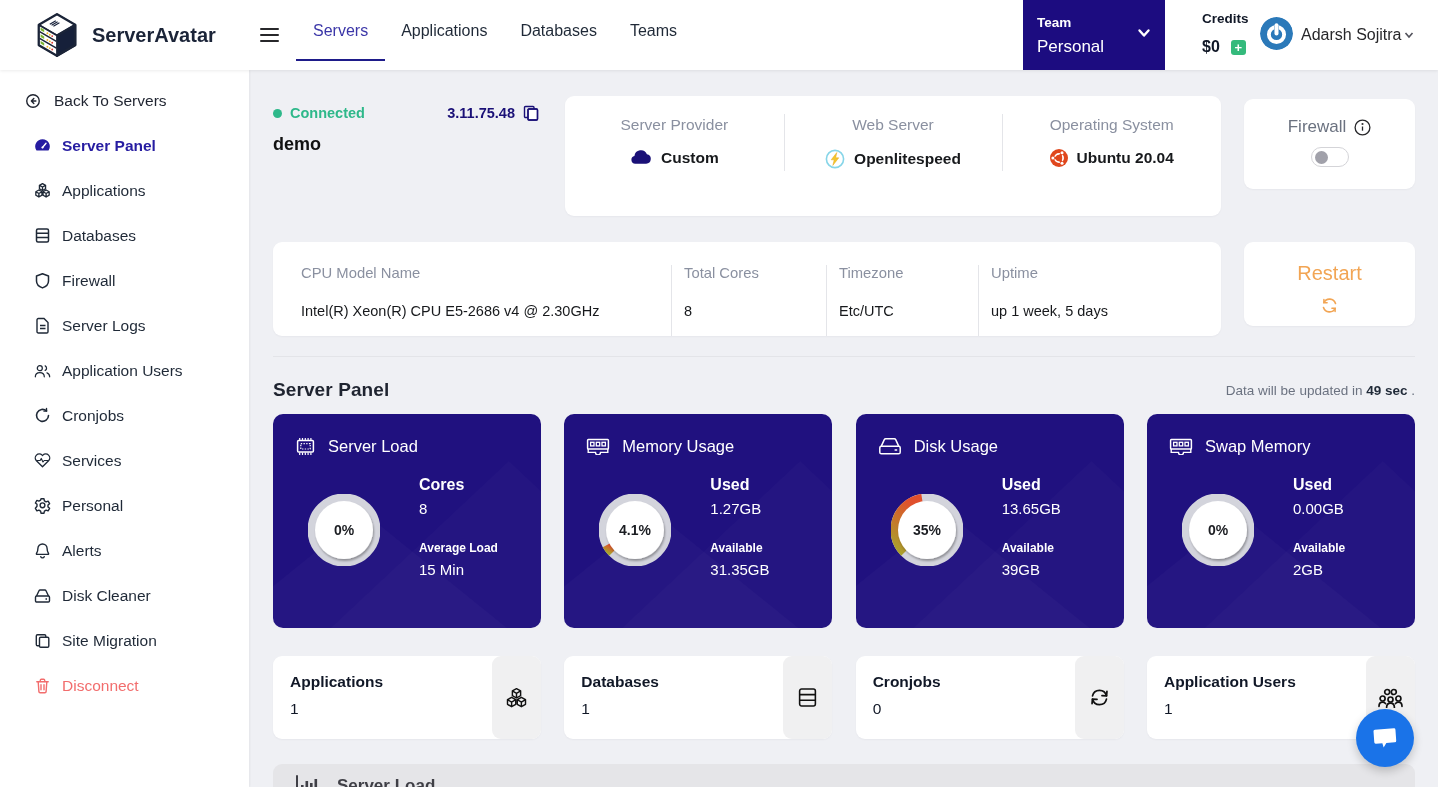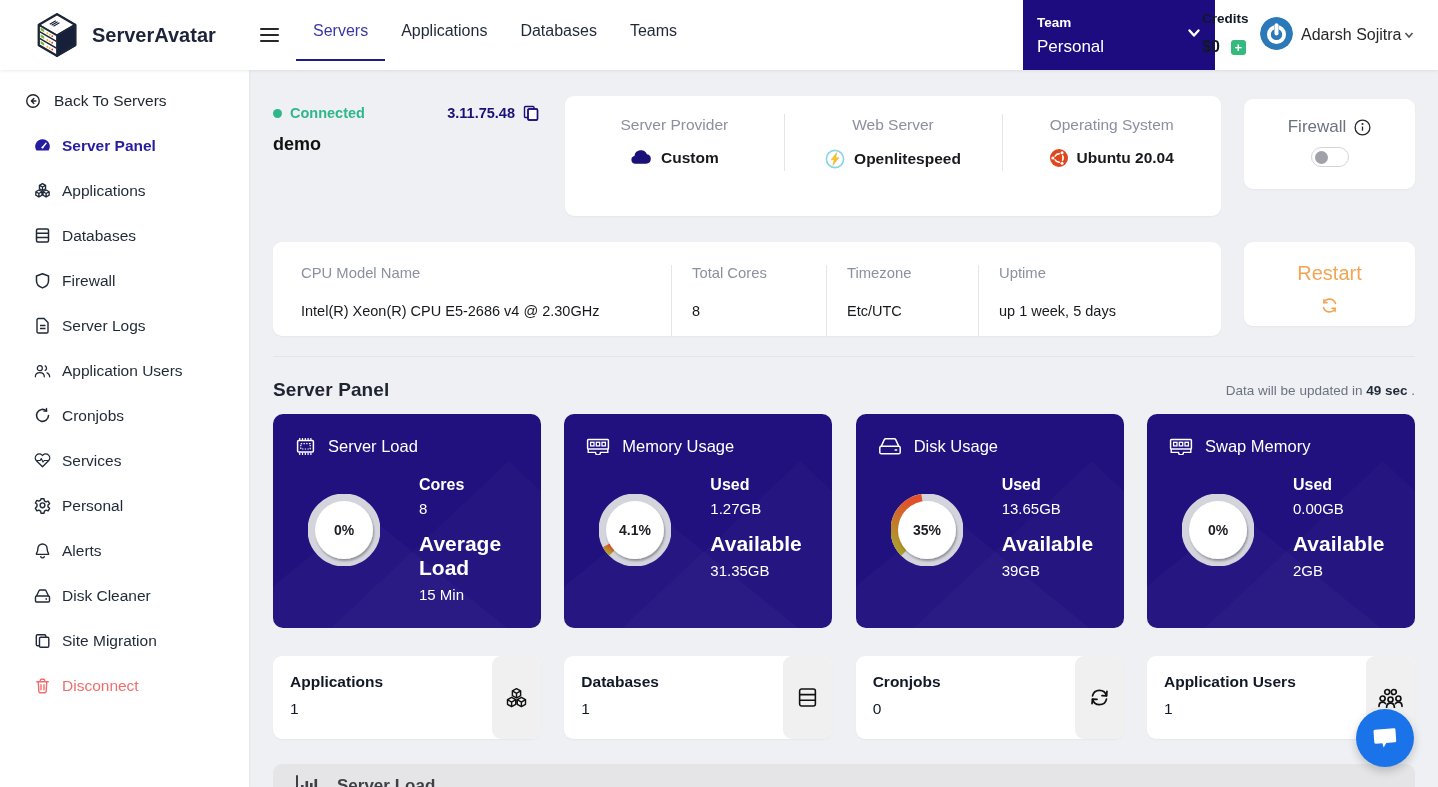--- a/index.html
+++ b/index.html
@@ -7,21 +7,21 @@
 
 .header { position:fixed; top:0; left:0; width:1438px; height:70px; background:#fff; z-index:50; box-shadow:0 1px 3px rgba(0,0,0,0.08); display:flex; align-items:center; }
 .logo-wrap { display:flex; align-items:center; padding-left:35px; width:249px; }
 .logo-txt { font-size:20px; font-weight:bold; color:#1b2438; letter-spacing:0px; margin-left:13px; }
 .burger { margin-left:11px; width:19px; cursor:pointer; }
 .burger div { height:2.4px; background:#27272a; border-radius:2px; margin:3.6px 0; }
 .nav { display:flex; margin-left:34px; height:70px; align-items:center; }
 .nav a { font-size:16px; color:#1f2937; text-decoration:none; margin-right:33px; height:78px; line-height:70px; position:relative; }
 .nav a.active { color:#3b36a8; }
 .nav a.active:after { content:""; position:absolute; left:-17px; right:-17px; bottom:13px; height:2.5px; background:#1e1b8a; }
-.team { position:absolute; left:1023px; top:0; width:192px; height:70px; background:#1c0c80; color:#fff; padding:15px 0 0 14px; }
+.team { position:absolute; left:1023px; top:0; width:142px; height:70px; background:#1c0c80; color:#fff; padding:15px 0 0 14px; }
 .team .t1 { font-size:13.5px; font-weight:bold; }
 .team .t2 { font-size:17px; margin-top:7px; font-weight:400; }
 .team svg { position:absolute; right:14px; top:26px; }
 .credits { position:absolute; left:1202px; top:11px; }
 .credits .c1 { font-size:13.5px; font-weight:bold; color:#111827; }
 .credits .c2 { font-size:16px; font-weight:bold; color:#111827; margin-top:12px; display:flex; align-items:center; }
 .plusbtn { display:inline-flex; width:15px; height:15px; background:#34ba7c; border-radius:3px; color:#fff; align-items:center; justify-content:center; font-size:13px; margin-left:11px; font-weight:bold; }
 .avatar { position:absolute; left:1260px; top:17px; width:33px; height:33px; border-radius:50%; }
 .uname { position:absolute; left:1301px; top:0; line-height:70px; font-size:16px; color:#27272a; }
 .hdr-chev { position:absolute; left:1404px; top:30px; }
@@ -50,21 +50,21 @@
 .info3 .col { position:relative; } .info3 .col + .col:before { content:''; position:absolute; left:0; top:18px; height:57px; width:1px; background:#e4e5e9; } 
 .lab { color:#8a90a0; font-size:15.5px; }
 .val { margin-top:15px; font-size:15.5px; color:#17191c; font-weight:bold; display:flex; align-items:center; justify-content:center; gap:9px; }
 .fw { margin-left:23px; height:90px; margin-top:3px; text-align:center; padding-top:18px; }
 .fwt { color:#6b7280; font-size:17px; display:inline-flex; align-items:center; gap:8px; }
 .toggle { width:38px; height:20px; border:1px solid #d4d4d8; border-radius:10px; margin:10px auto 0; position:relative; }
 .toggle i { position:absolute; left:3px; top:2.5px; width:13px; height:13px; background:#a1a1aa; border-radius:50%; }
 .row2 { display:grid; grid-template-columns:948px 194px; margin-top:26px; }
 .cpu { height:94px; padding:23px 0 0 28px; display:flex; }
 .cpu .cc { padding-right:30px; }
-.cpu .cc + .cc { border-left:1px solid #e4e5e9; padding-left:20px; }
+.cpu .cc + .cc { border-left:1px solid #e4e5e9; padding-left:12px; }
 .cl { color:#8a90a0; font-size:14.8px; }
 .cv { margin-top:22px; font-size:14.5px; color:#17191c; }
 .restart { margin-left:23px; height:84px; text-align:center; padding-top:20px; }
 .restart .rt { color:#f2a554; font-size:20px; }
 .restart svg { margin-top:12px; }
 hr.div { border:none; border-top:1px solid #e3e4e8; margin-top:20px; }
 .phead { display:flex; align-items:center; justify-content:space-between; margin-top:22px; }
 .phead h2 { font-size:19px; color:#1f2430; font-weight:bold; letter-spacing:0.1px; }
 .phead .upd { font-size:13.5px; color:#6b7280; }
 .phead .upd b { color:#1f2937; }
@@ -73,21 +73,21 @@
 .ncard { width:268px; height:214px; background:#20117f; border-radius:10px; position:relative; overflow:hidden; color:#fff; }
 .ncard .deco1 { position:absolute; inset:0; background:rgba(255,255,255,0.024); clip-path:polygon(34% 46%, 112% 125%, -44% 125%); }
 .ncard .deco2 { position:absolute; inset:0; background:rgba(255,255,255,0.02); clip-path:polygon(88% 22%, 180% 130%, -4% 130%); }
 .nhead { display:flex; align-items:center; padding:22px 0 0 22px; position:relative; height:42px; }
 .nhead svg { margin-right:12px; }
 .nhead span { font-size:16.5px; }
 .gauge { position:absolute; left:35px; top:80px; }
 .nstats { position:absolute; left:146px; top:62px; }
 .nstats .sl { font-size:16px; font-weight:bold; }
 .nstats .sv { font-size:15px; margin-top:6px; font-weight:400; }
-.nstats .sl2 { font-size:21px; font-weight:bold; margin-top:15px; }
+.nstats .sl2 { font-size:12px; font-weight:bold; margin-top:24px; }
 
 .minis { display:flex; justify-content:space-between; margin-top:28px; }
 .mcard { width:268px; height:83px; background:#fff; border-radius:9px; box-shadow:0 1px 2px rgba(16,24,40,0.04); position:relative; padding:17px 0 0 17px; }
 .mcard .mt { font-size:15.5px; font-weight:bold; color:#111827; }
 .mcard .mv { font-size:15.5px; color:#111827; margin-top:9px; }
 .mcard .mic { position:absolute; right:0; top:0; width:49px; height:83px; background:#f0f0f1; border-radius:9px; display:flex; align-items:center; justify-content:center; }
 
 .chart { margin-top:25px; background:#e5e5e8; border-radius:9px 9px 0 0; height:44px; display:flex; align-items:center; padding-left:22px; }
 .chart svg { margin-right:18px; }
 .chart span { font-size:17px; font-weight:bold; color:#3f3f46; }

